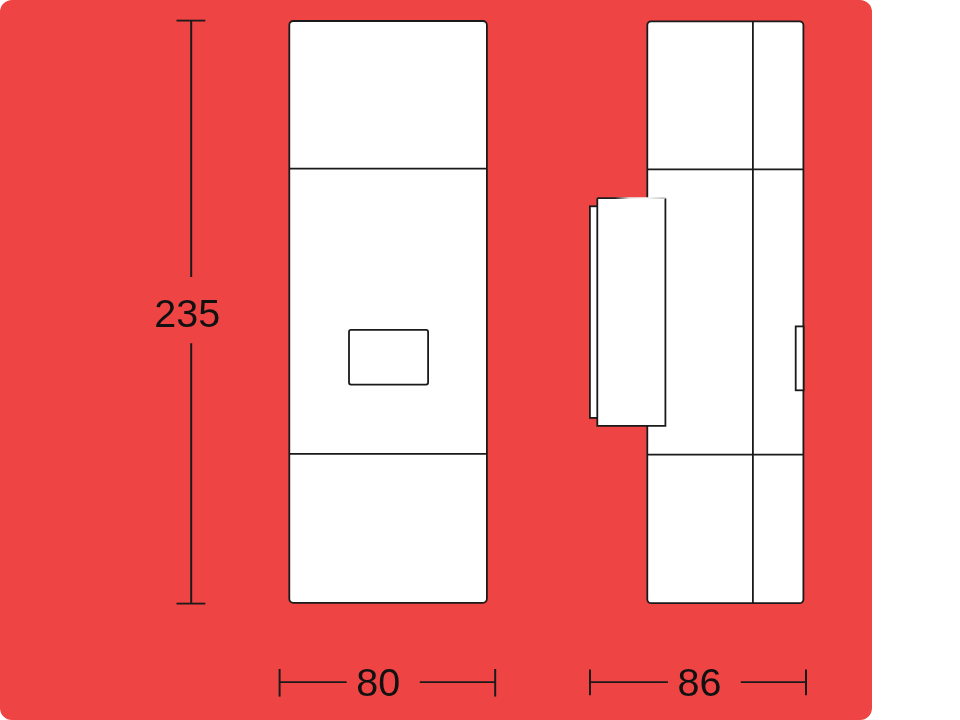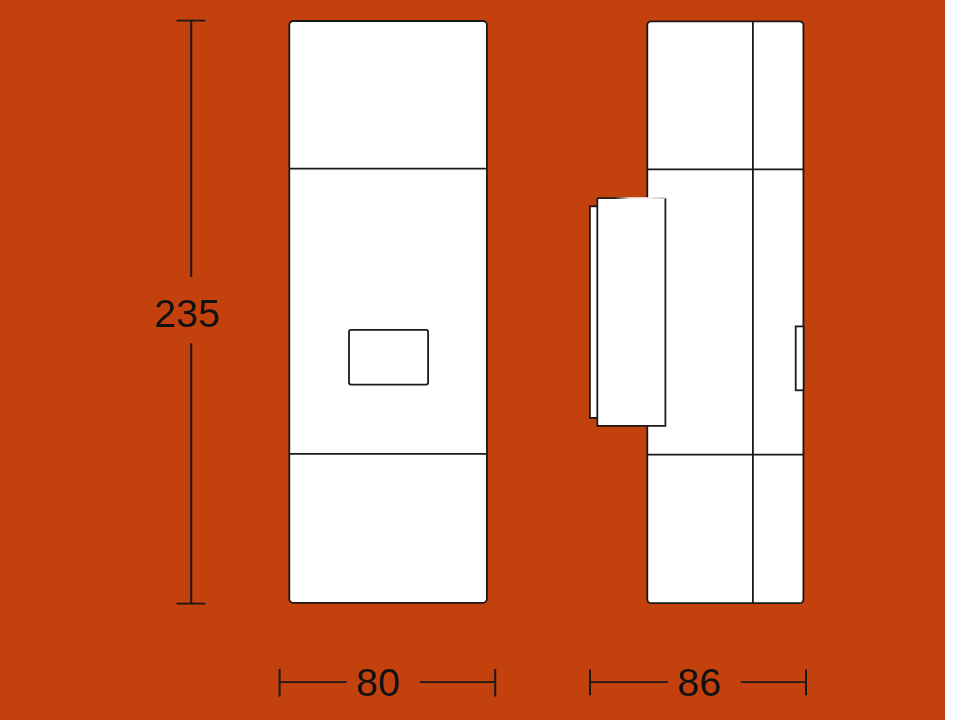--- a/index.html
+++ b/index.html
@@ -1,16 +1,16 @@
 <!DOCTYPE html>
 <html><head>
 <meta charset="utf-8">
 <style>
   html,body{margin:0;padding:0;background:#ffffff;}
-  .page{width:945px;height:720px;position:relative;overflow:hidden;background:#c2410c;}
+  .page{width:872px;height:720px;position:relative;overflow:hidden;background:#ef4444;border-radius:12px;}
   svg{display:block;}
   text{font-family:"Liberation Sans", sans-serif;fill:#111111;}
 </style>
 </head>
 <body>
 <div class="page">
 <svg width="960" height="720" viewBox="0 0 960 720" style="filter:blur(0.35px)">
   <defs>
     <linearGradient id="fadeline" gradientUnits="userSpaceOnUse" x1="597.3" y1="0" x2="665.4" y2="0">
       <stop offset="0" stop-color="#1a1a1a"></stop>

